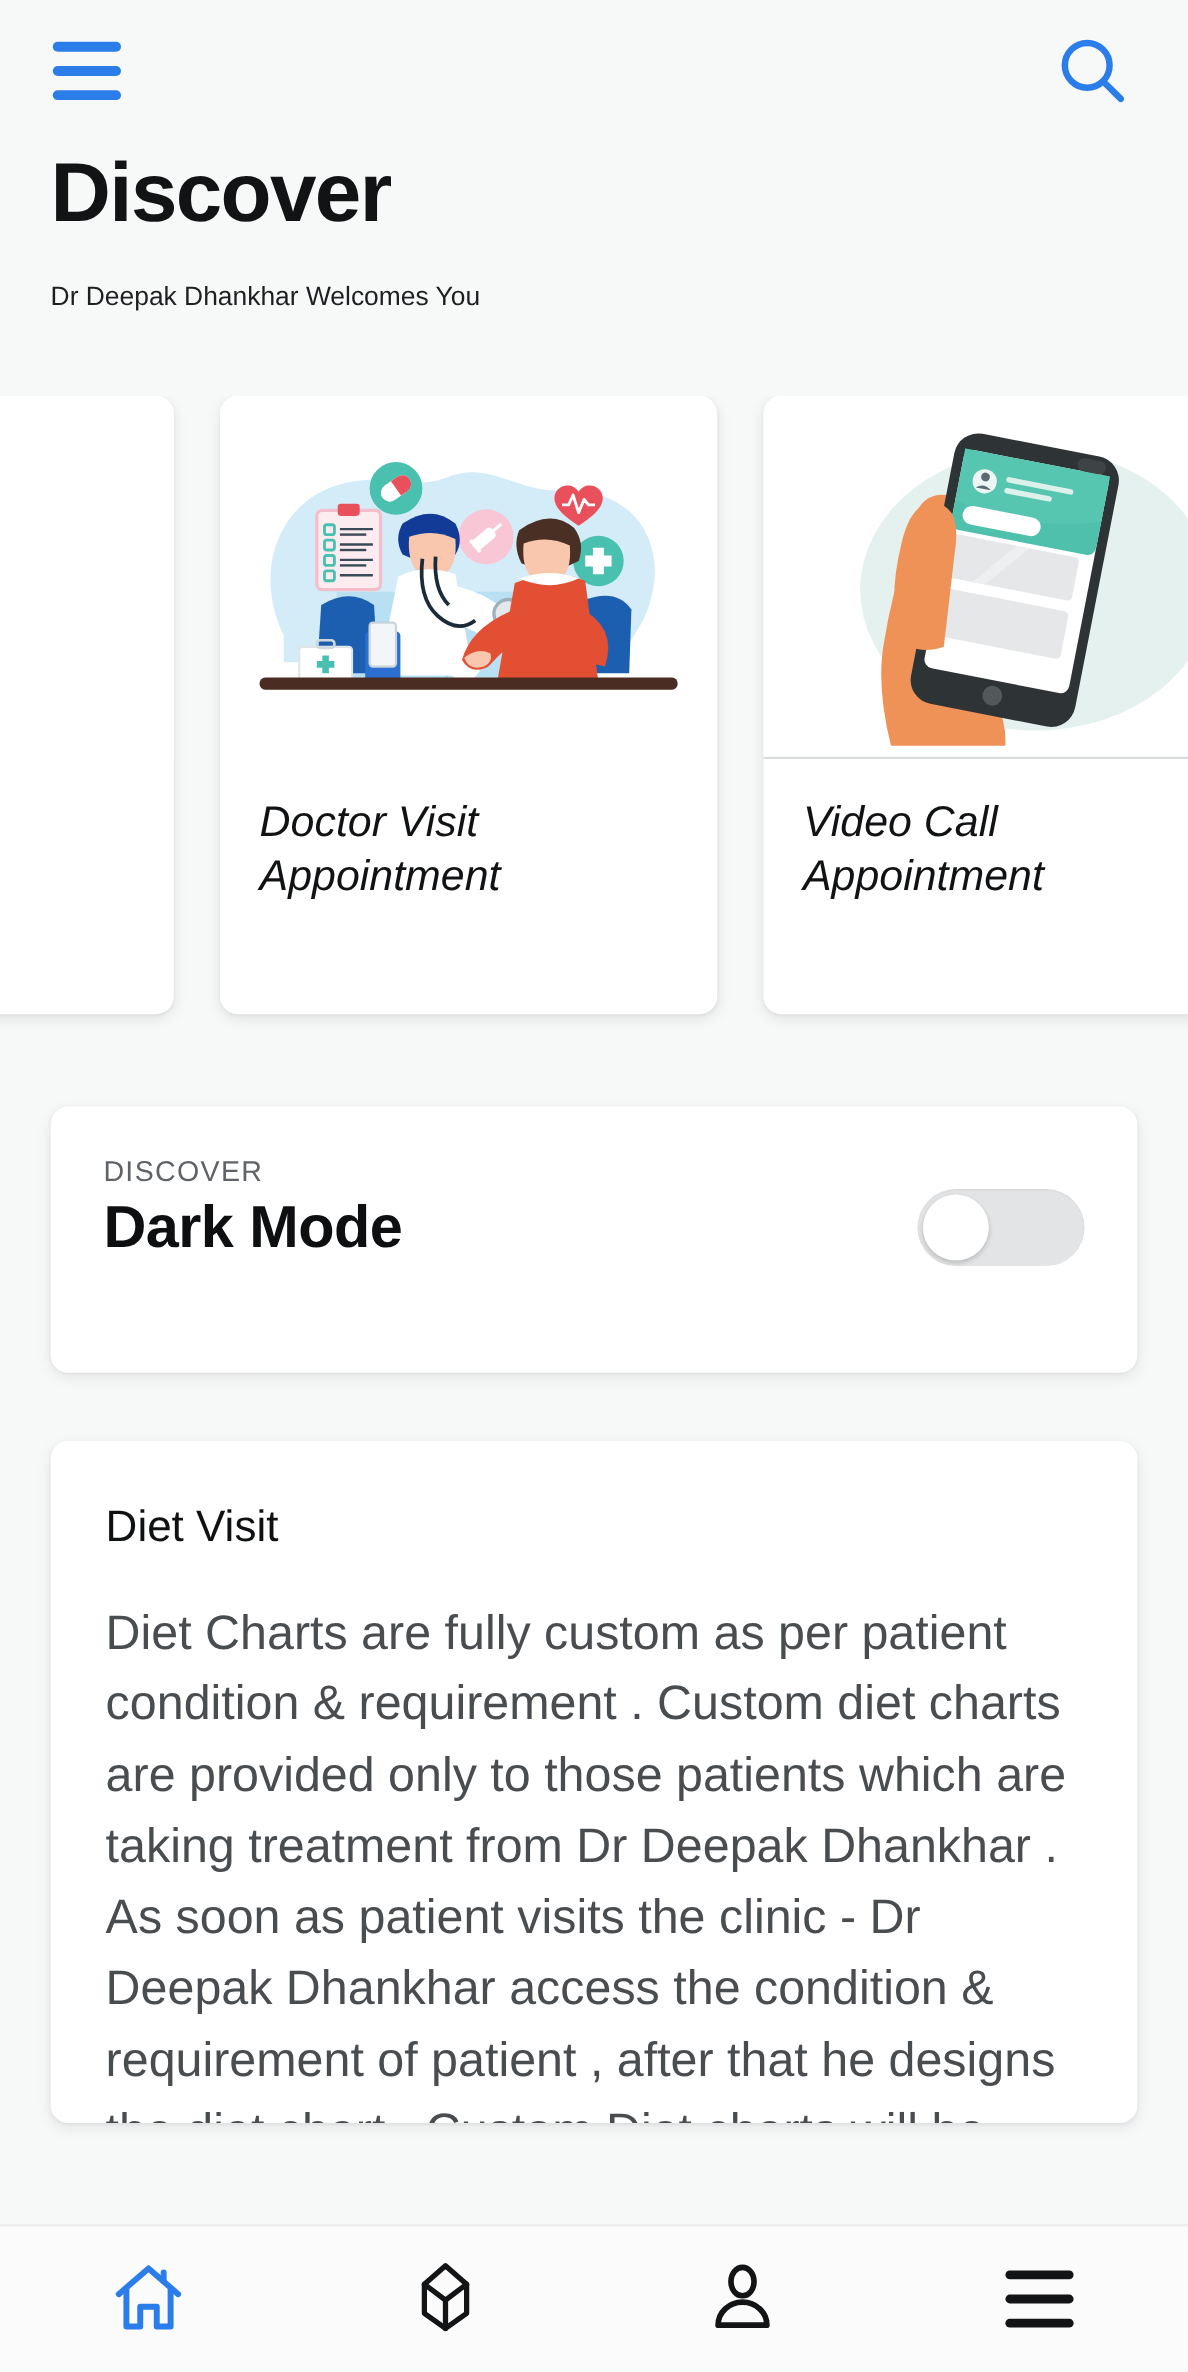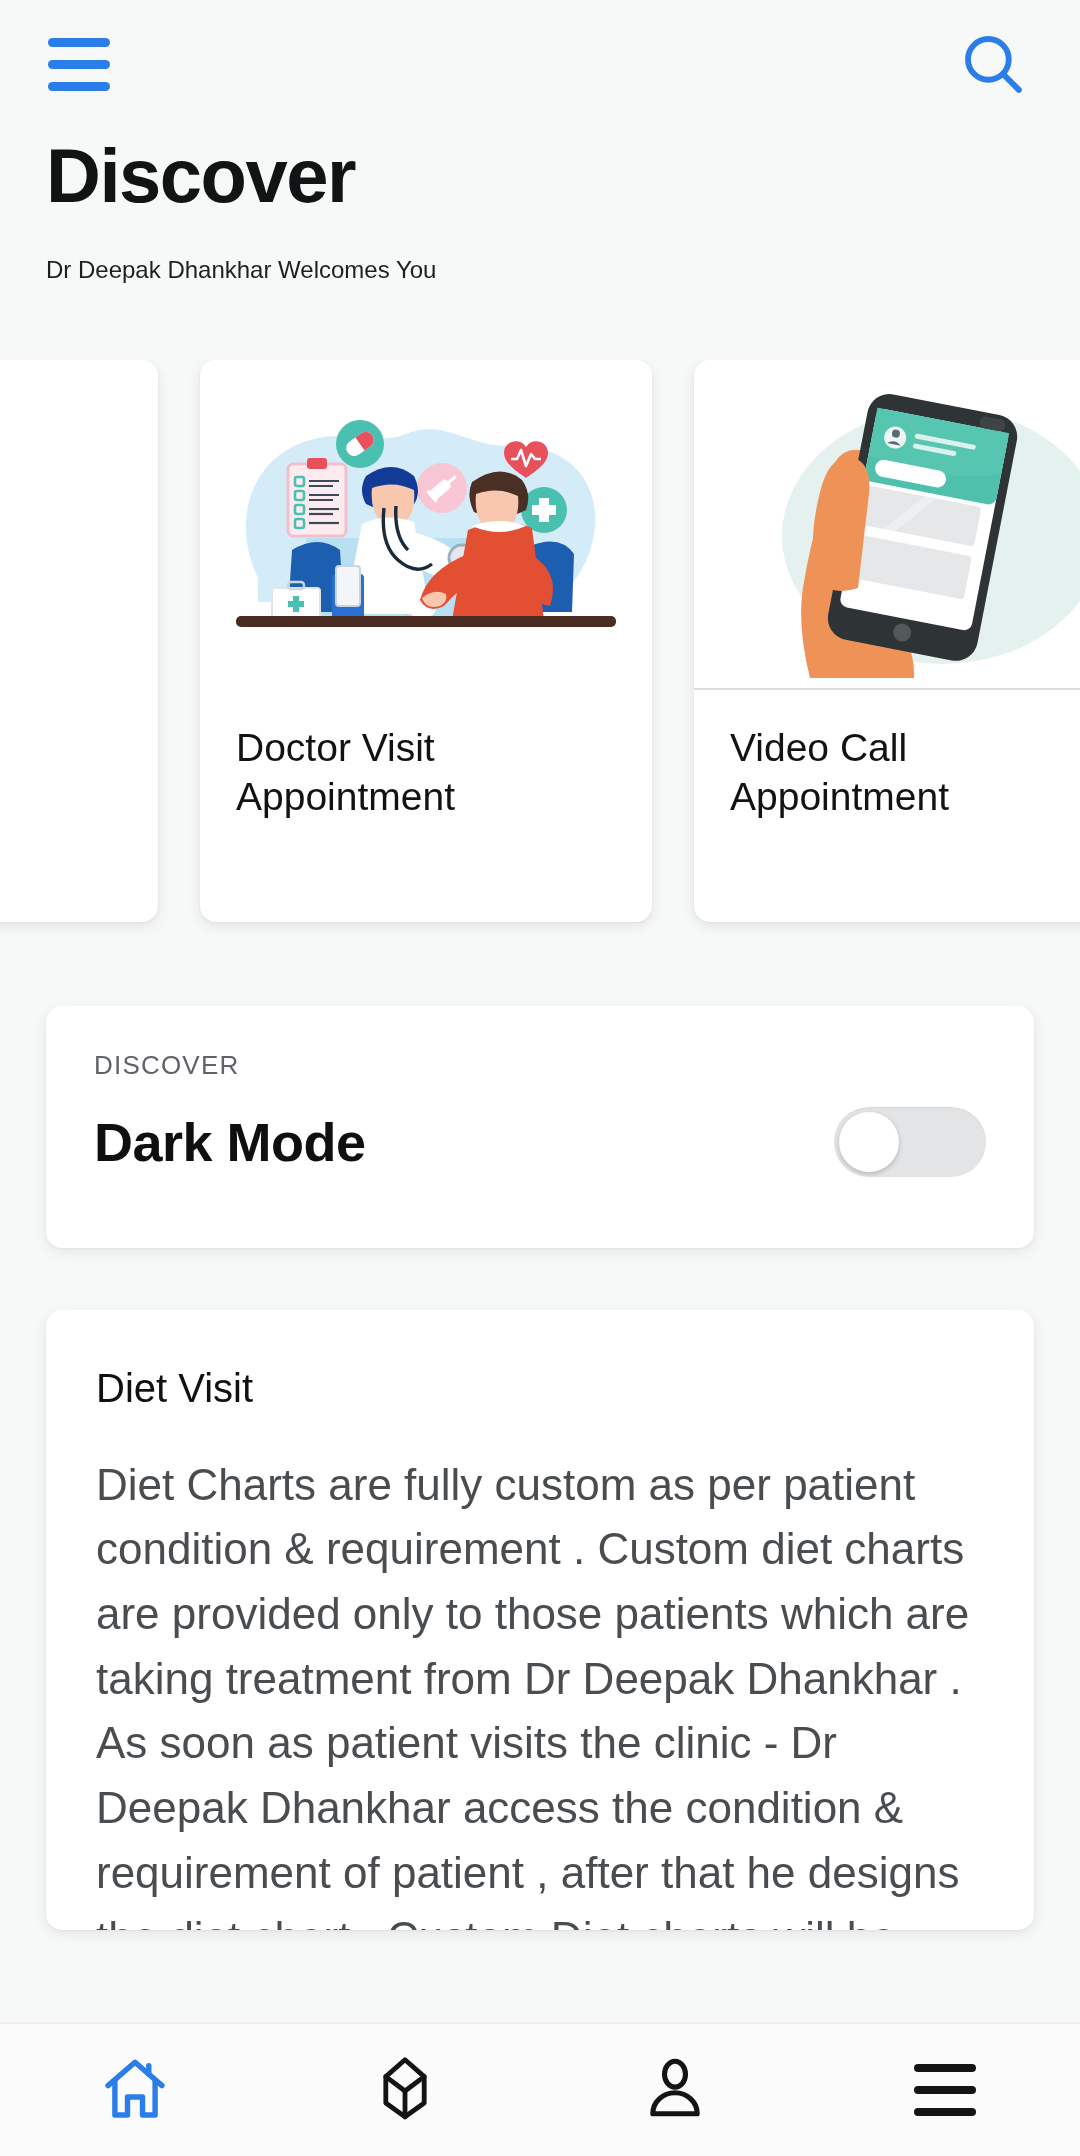--- a/index.html
+++ b/index.html
@@ -66,20 +66,21 @@
     width:452px;
     height:562px;
     background:#ffffff;
     border-radius:16px;
     box-shadow:0 4px 14px rgba(23,28,38,.09), 0 1px 3px rgba(23,28,38,.05);
     overflow:hidden;
     flex:0 0 auto;
     display:flex;
     flex-direction:column;
     cursor:pointer;
+    font-style:italic;
   }
   .promo-media{
     height:330px;
     width:100%;
     position:relative;
     overflow:hidden;
     background:#ffffff;
   }
   .promo-media.withline{ border-bottom:2px solid #d9dcdf; }
   .promo-body{ padding:34px 36px 0 36px; }
@@ -100,21 +101,20 @@
     position:relative;
     height:242px;
   }
   .eyebrow{
     font-size:26px;
     letter-spacing:1.2px;
     color:#5f6368;
     font-weight:400;
   }
   .setting-row{
-    margin-top:26px;
     display:flex;
     align-items:center;
     justify-content:space-between;
   }
   .setting-title{
     font-size:54px;
     font-weight:bold;
     color:#0d0f11;
     letter-spacing:-.5px;
   }

